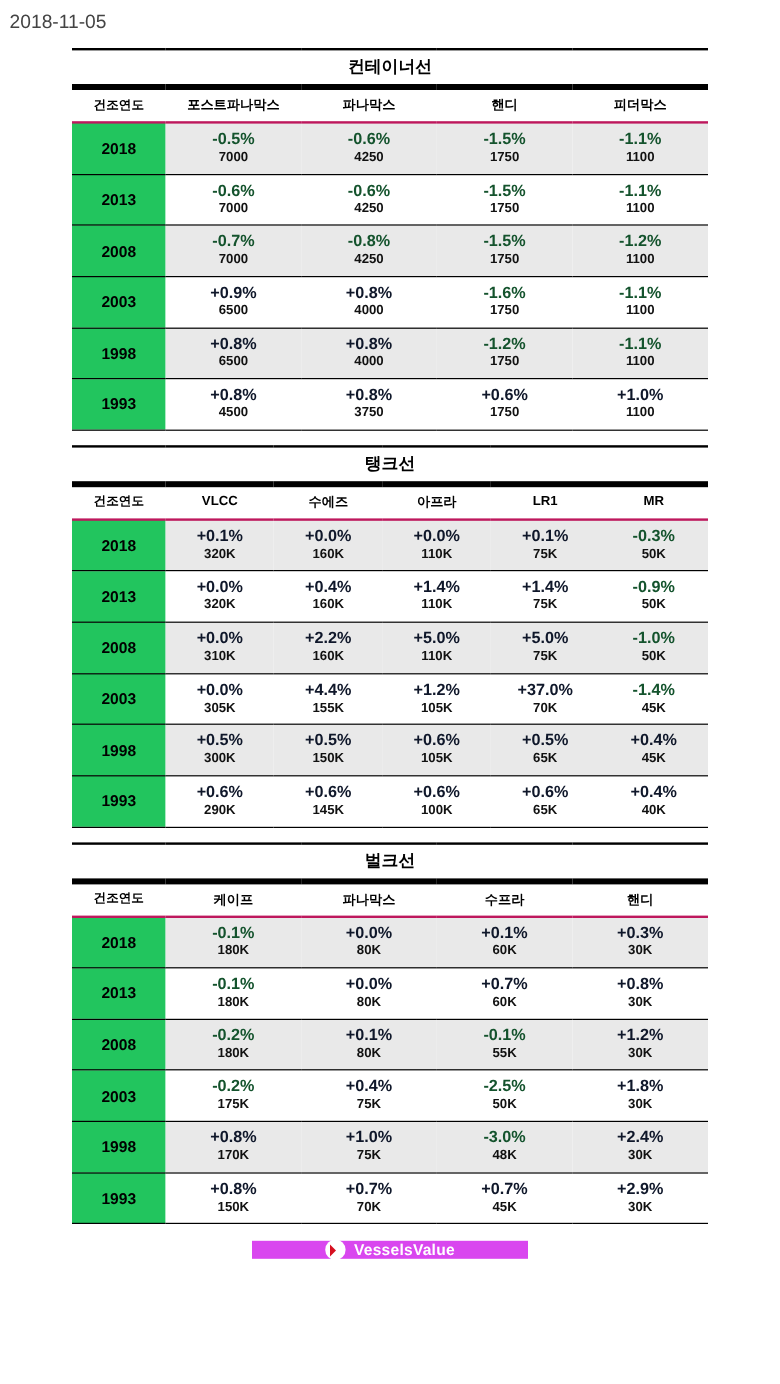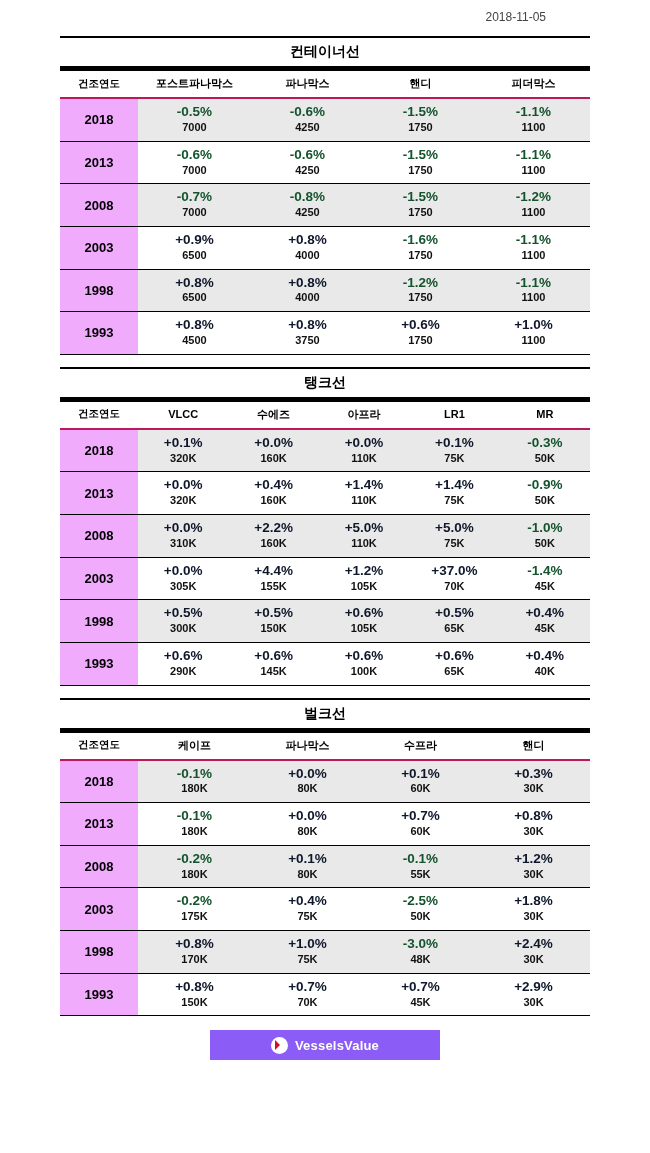--- a/index.html
+++ b/index.html
@@ -23,22 +23,22 @@
     position: relative;
   }
   .doc-title {
     text-align: center;
     font-size: 18px;
     font-weight: bold;
     padding-top: 14px;
     letter-spacing: 0px;
   }
   .doc-date {
-    text-align: right;
-    font-size: 12px;
+    text-align: left;
+    font-size: 16px;
     color: #444;
     padding-right: 96px;
     padding-top: 10px;
   }
   .section {
     margin-top: 12px;
   }
   table.matrix {
     width: 530px;
     margin: 0 auto;
@@ -65,21 +65,21 @@
   }
   tr.data-row td {
     text-align: center;
     vertical-align: middle;
     border-bottom: 1px solid #000;
     padding: 0;
   }
   tr.data-row td.yearcell {
     font-size: 13px;
     font-weight: bold;
-    background: #f0abfc;
+    background: #22c55e;
   }
   tr.data-row td.cell {
     background: #e9e9e9;
     padding: 5px 0 6px 0;
   }
   tr.data-row.alt td.cell {
     background: #ffffff;
   }
   .pct {
     font-size: 13.5px;
@@ -94,22 +94,22 @@
     color: #111;
     line-height: 1.25;
   }
   .footer {
     margin-top: 14px;
     display: flex;
     justify-content: center;
   }
   .logo {
     width: 230px;
-    height: 30px;
-    background: #8b5cf6;
+    height: 15px;
+    background: #d946ef;
     display: flex;
     align-items: center;
     justify-content: center;
     gap: 7px;
   }
   .logo-mark {
     width: 17px;
     height: 17px;
     border-radius: 50%;
     background: #ffffff;

